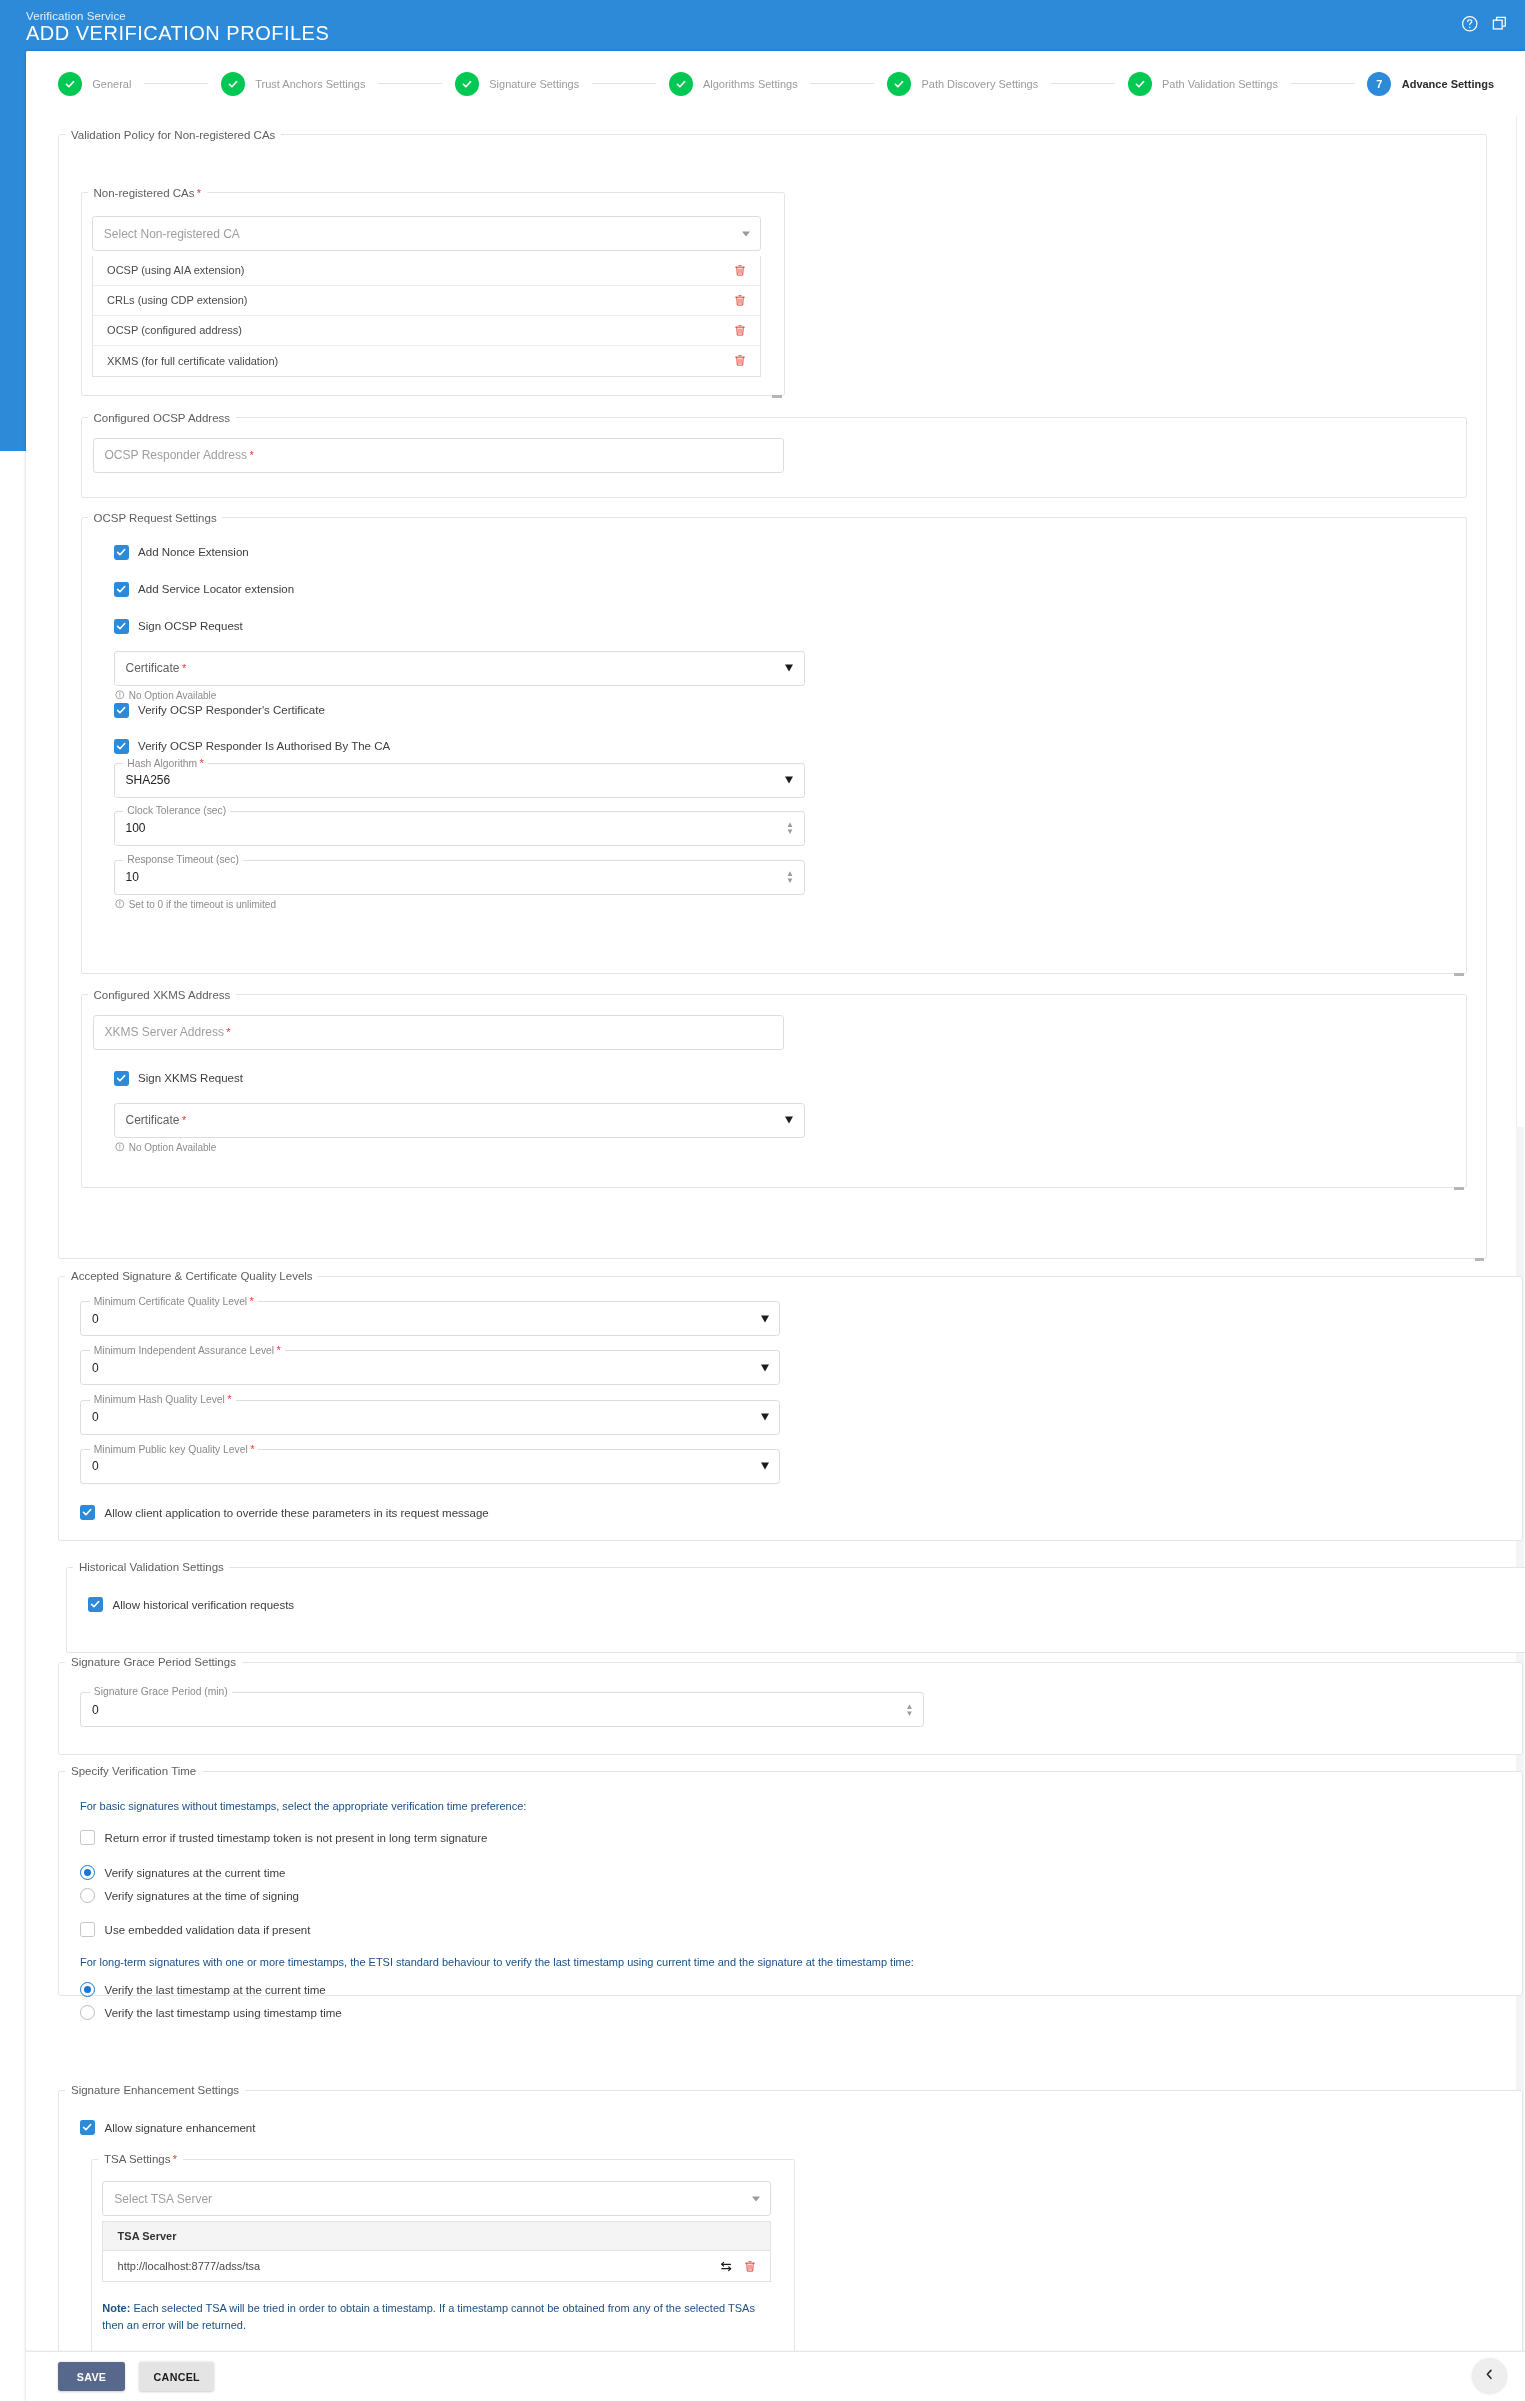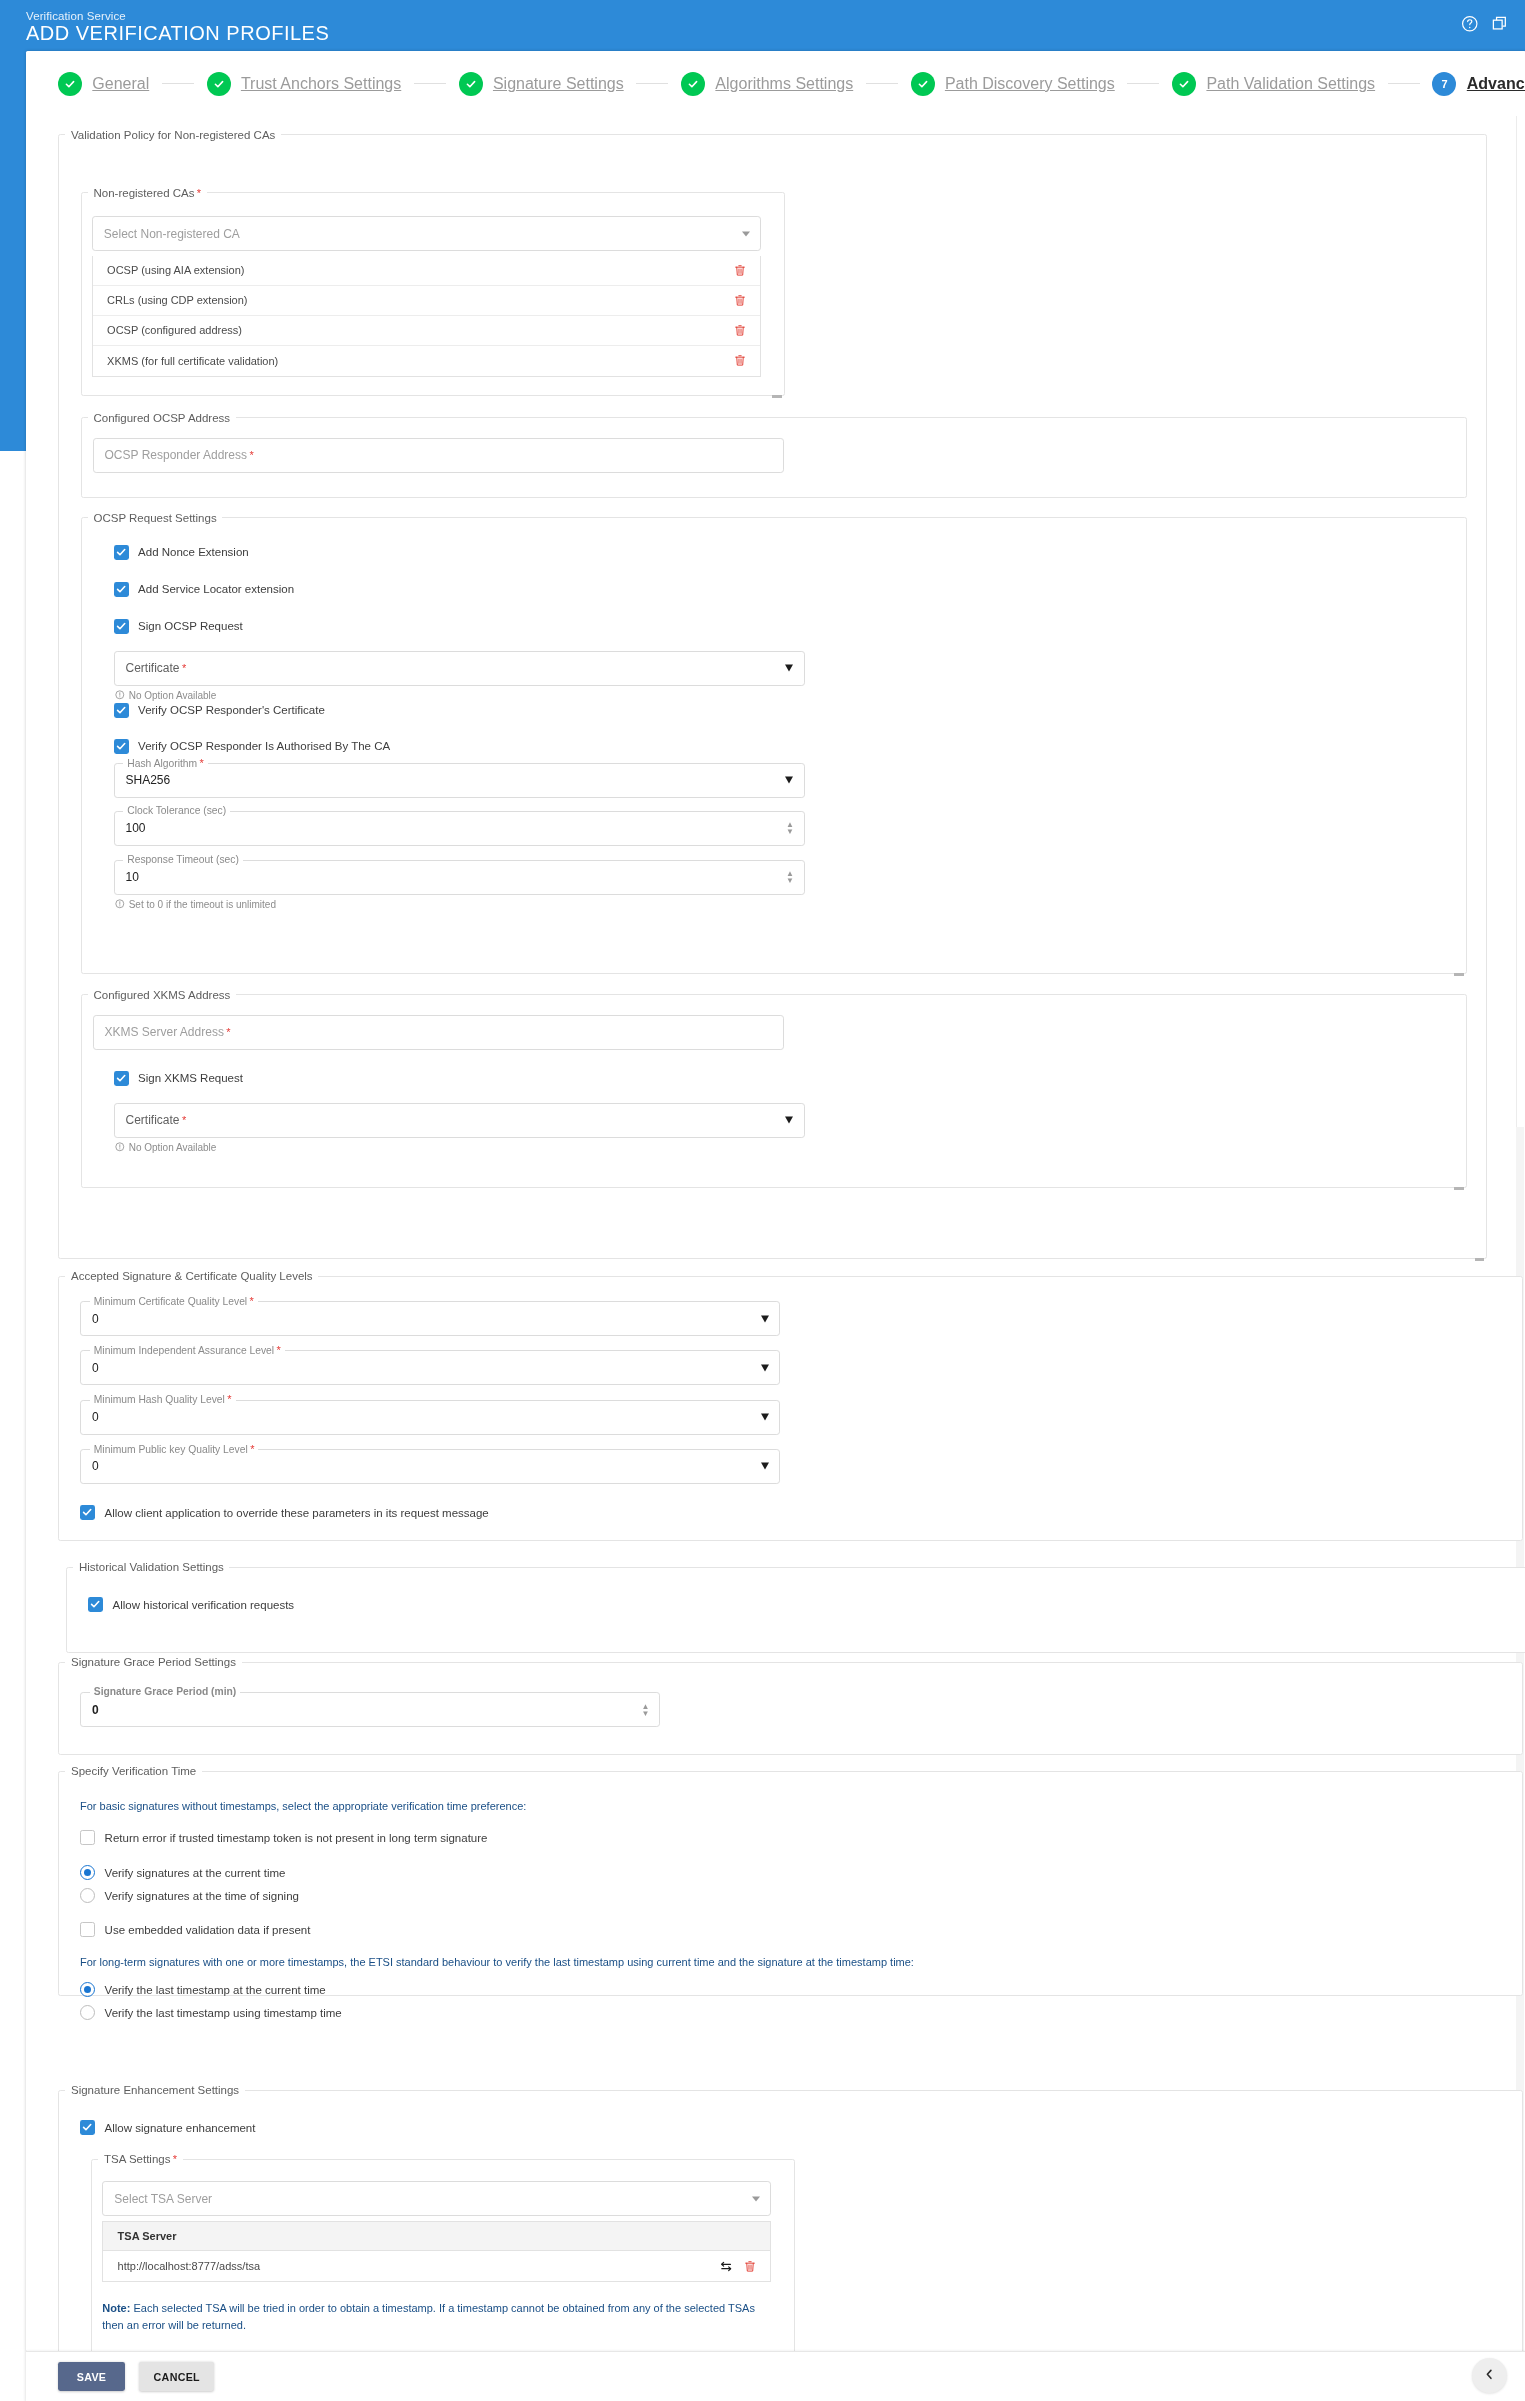--- a/index.html
+++ b/index.html
@@ -50,21 +50,21 @@
   }
   .step { display: flex; align-items: center; flex: 0 0 auto; }
   .step-bubble {
     width: 24px; height: 24px; border-radius: 50%;
     display: flex; align-items: center; justify-content: center;
     flex: 0 0 auto;
   }
   .step-bubble.done { background: #00c853; }
   .step-bubble.active { background: #2d8ad8; color:#fff; font-size:11px; font-weight:bold; }
   .step-bubble.done svg { display:block; }
-  .step-label { margin-left: 10.3px; font-size: 16px; color: #9b9b9b; white-space: nowrap; text-decoration: underline; }
+  .step-label { margin-left: 10.3px; font-size: 11px; color: #9b9b9b; white-space: nowrap; }
   .step-label.active { color: #2b2b2b; font-weight: bold; }
   .step-line { flex: 1 1 auto; height: 1.6px; background: #e0e0e0; margin: 0 12.7px; min-width: 32px; }
 
   
   .form-body {
     position: absolute; left: 0; top: 65px; width: 1500px; height: 2235px;
     overflow: hidden;
   }
   .scrollbar-track {
     position: absolute; right: 2.4px; top: 65px; width: 7.2px; height: 2235px;
@@ -533,21 +533,21 @@
           <svg width="10.3" height="10.3" viewBox="0 0 13 13">
               <path d="M2 6.8l3 3 6-6.6" stroke="#fff" stroke-width="2" fill="none" stroke-linecap="round" stroke-linejoin="round"></path>
             </svg>
         </span>
         <span class="cb-label">Allow historical verification requests</span>
       </div>
     </fieldset>
 
     <fieldset class="panel" style="position:absolute;left:32px;top:1540px;width:1465px;height:99px;">
       <legend>Signature Grace Period Settings</legend>
-      <div class="field" style="position:absolute;left:21px;top:24px;width:580px;font-weight:bold;">
+      <div class="field" style="position:absolute;left:21px;top:24px;width:844px;">
         <div class="outlined">
           <span class="float-label"><span>Signature Grace Period (min)</span></span>
           <span class="val">0</span>
           <span class="spin">
               <span>▲</span>
               <span>▼</span>
             </span>
         </div>
       </div>
     </fieldset>

